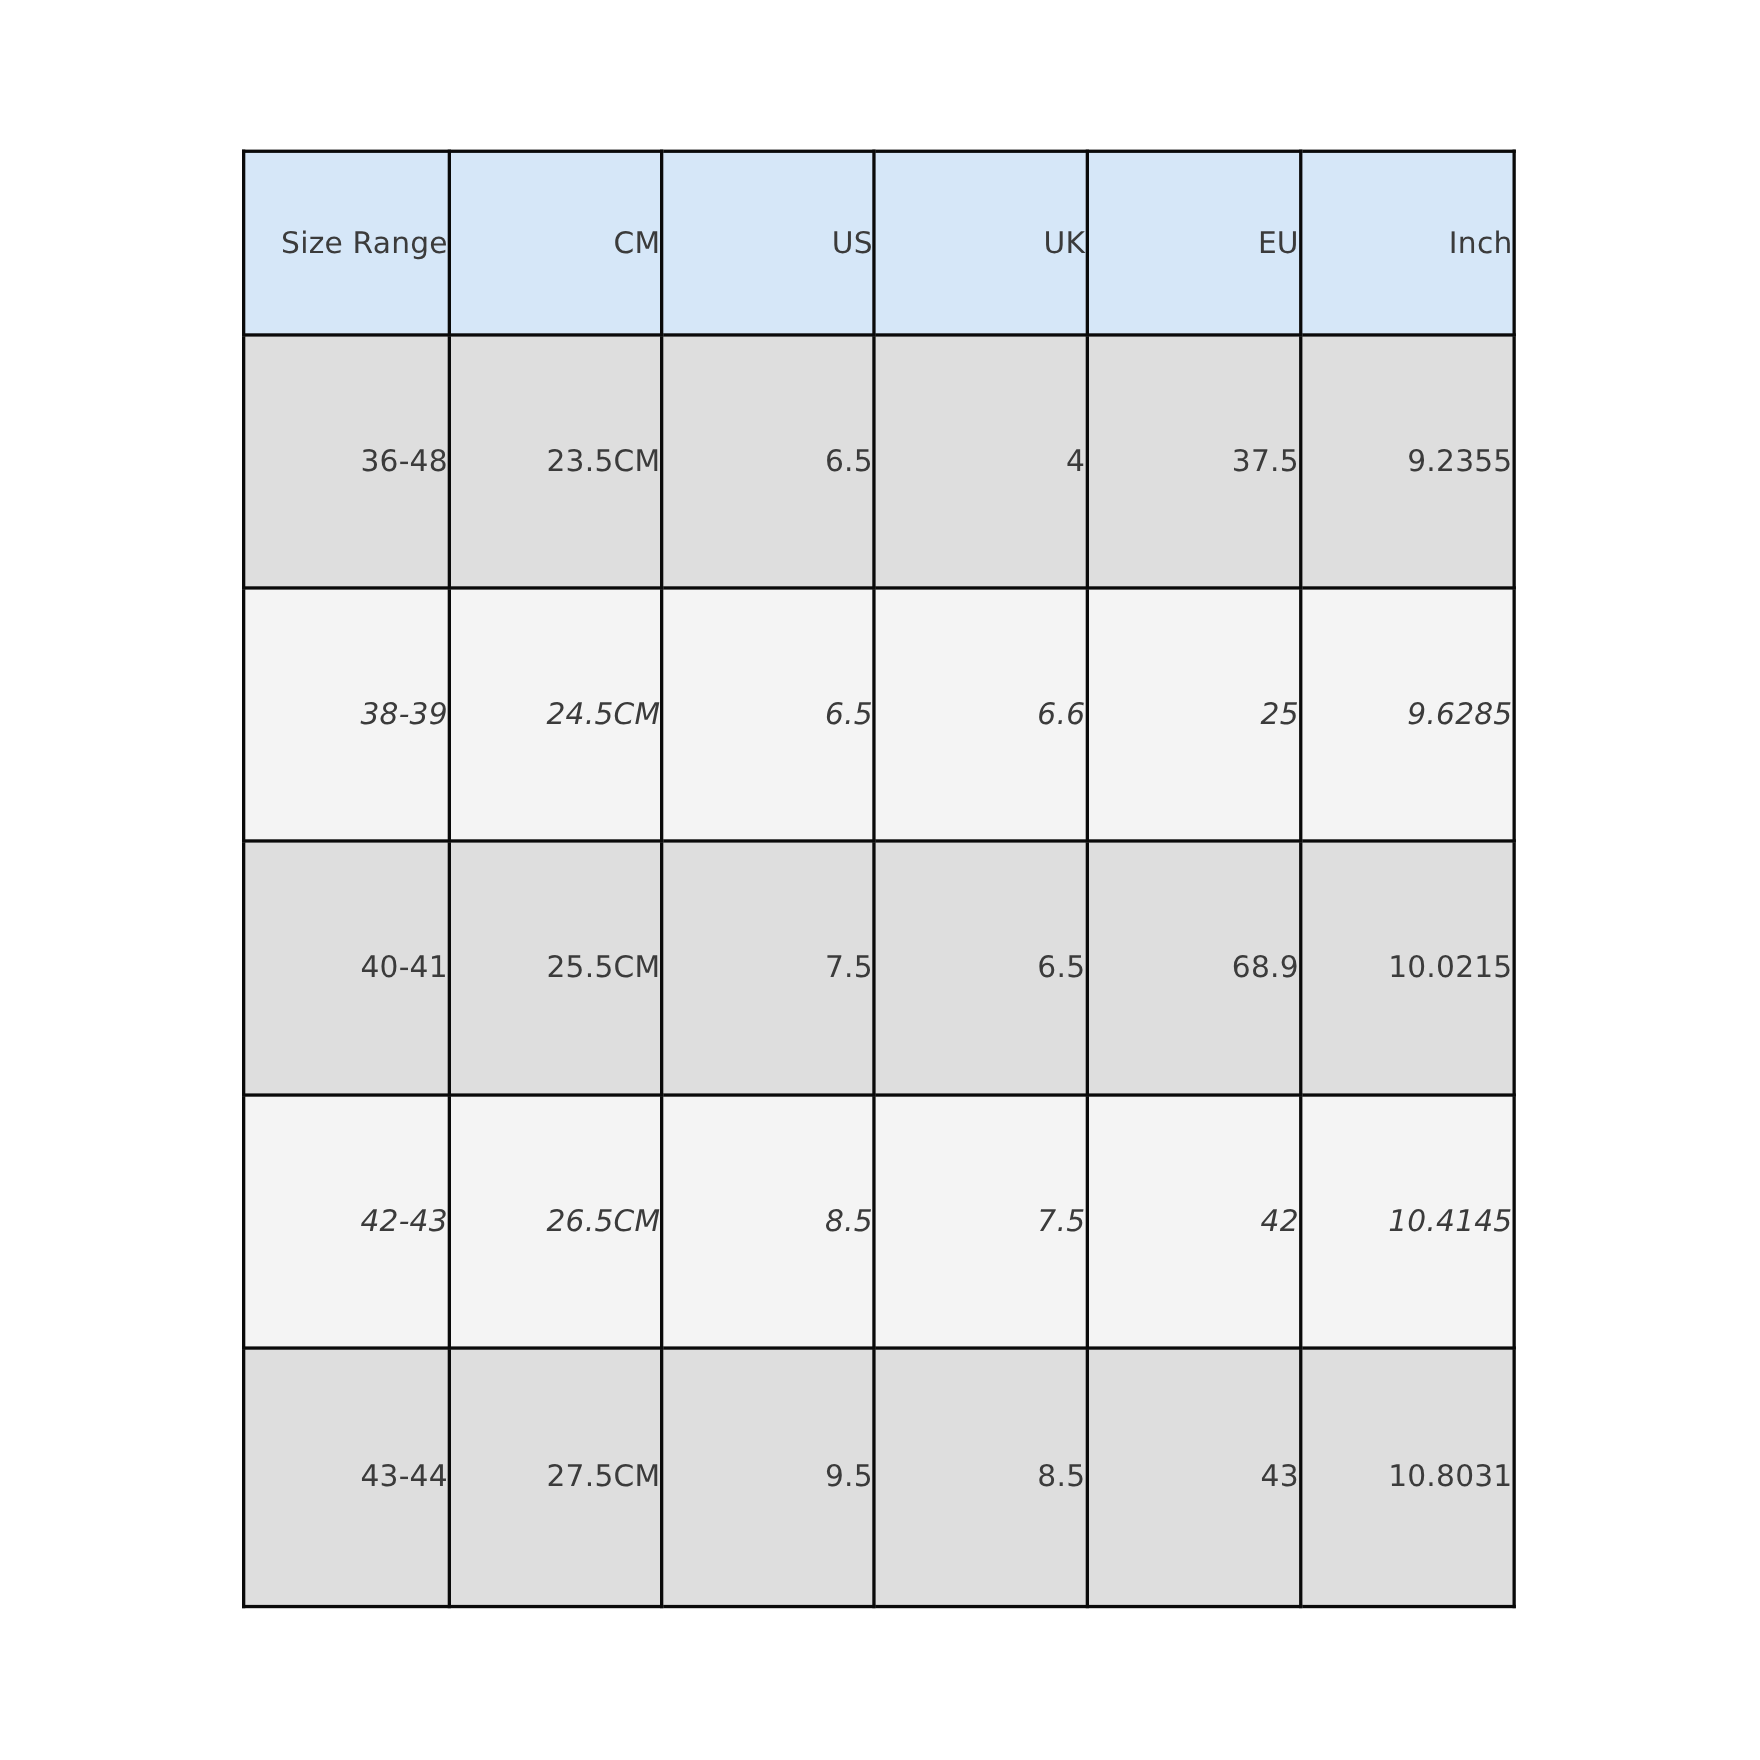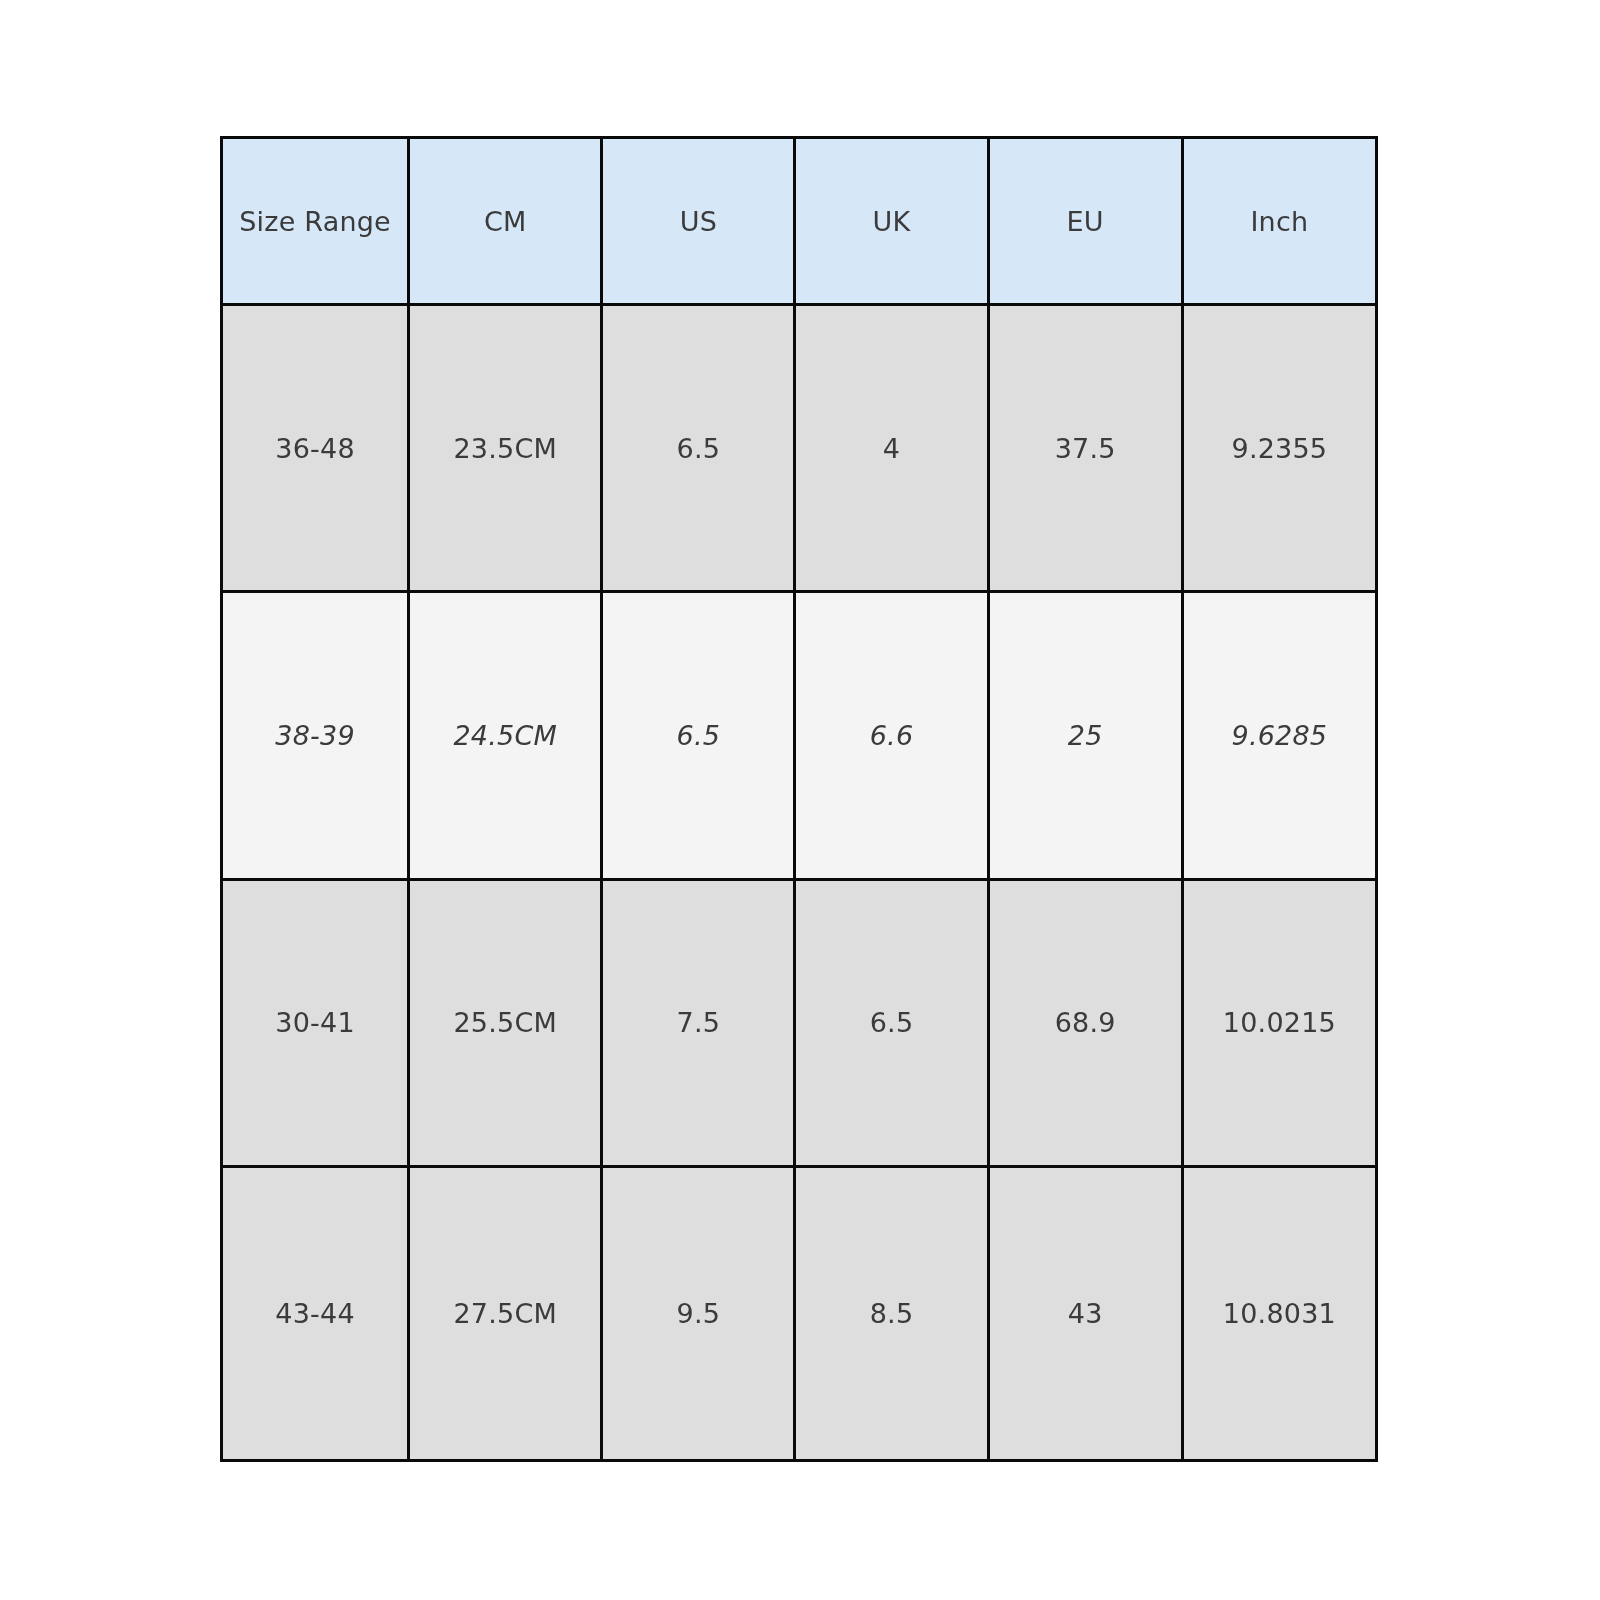--- a/index.html
+++ b/index.html
@@ -32,21 +32,21 @@
     border-collapse: collapse;
     table-layout: fixed;
     width: 1158px;
     height: 1326px;
     border: 3px solid #0a0a0a;
   }
 
   table.size-table th,
   table.size-table td {
     border: 3px solid #0a0a0a;
-    text-align: center;
+    text-align: right;
     vertical-align: middle;
     font-weight: 400;
     color: #3b3b3b;
     font-size: 27px;
     letter-spacing: 0.2px;
     padding: 0;
   }
 
   
   col.c0 { width: 186px; }
@@ -108,28 +108,36 @@
         <tr class="data-row shade-light">
           <td>38-39</td>
           <td>24.5CM</td>
           <td>6.5</td>
           <td>6.6</td>
           <td>25</td>
           <td>9.6285</td>
         </tr>
 
         <tr class="data-row shade-dark">
-          <td>30-41</td>
+          <td>40-41</td>
           <td>25.5CM</td>
           <td>7.5</td>
           <td>6.5</td>
           <td>68.9</td>
           <td>10.0215</td>
         </tr>
 
+        <tr class="data-row shade-light">
+          <td>42-43</td>
+          <td>26.5CM</td>
+          <td>8.5</td>
+          <td>7.5</td>
+          <td>42</td>
+          <td>10.4145</td>
+        </tr>
 
         <tr class="data-row shade-dark last-row">
           <td>43-44</td>
           <td>27.5CM</td>
           <td>9.5</td>
           <td>8.5</td>
           <td>43</td>
           <td>10.8031</td>
         </tr>
 

